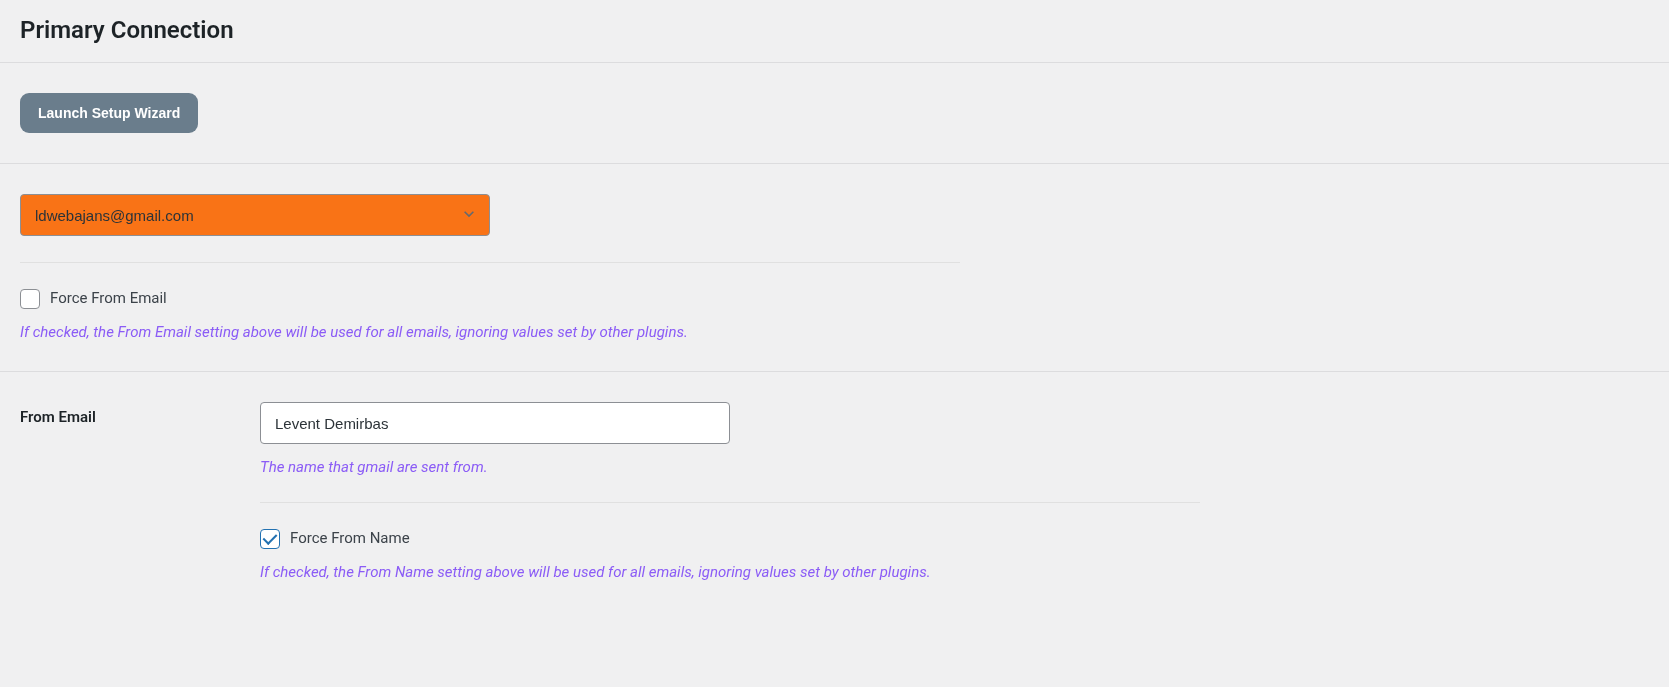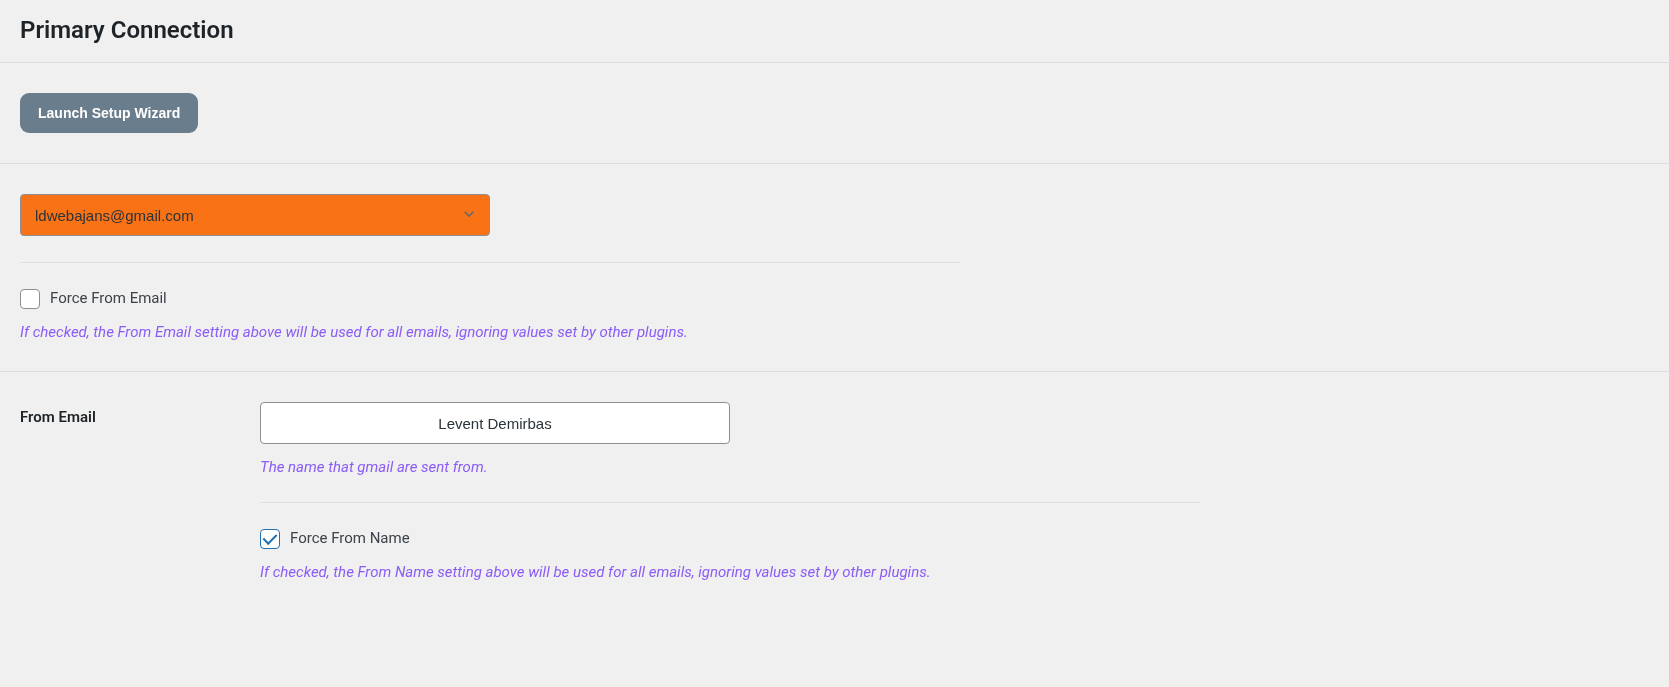--- a/index.html
+++ b/index.html
@@ -98,21 +98,20 @@
     }
     .text-input {
       width: 470px;
       height: 42px;
       border: 1px solid #8c8f94;
       border-radius: 4px;
       background: #fff;
       padding: 0 14px;
       font-size: 15px;
       color: #2c3338;
-      text-align: center;
     }
     .sub-divider {
       border: none;
       border-top: 1px solid #e0e0e0;
       margin: 26px 0;
     }
     .checkbox-row {
       display: flex;
       align-items: flex-start;
       gap: 10px;

